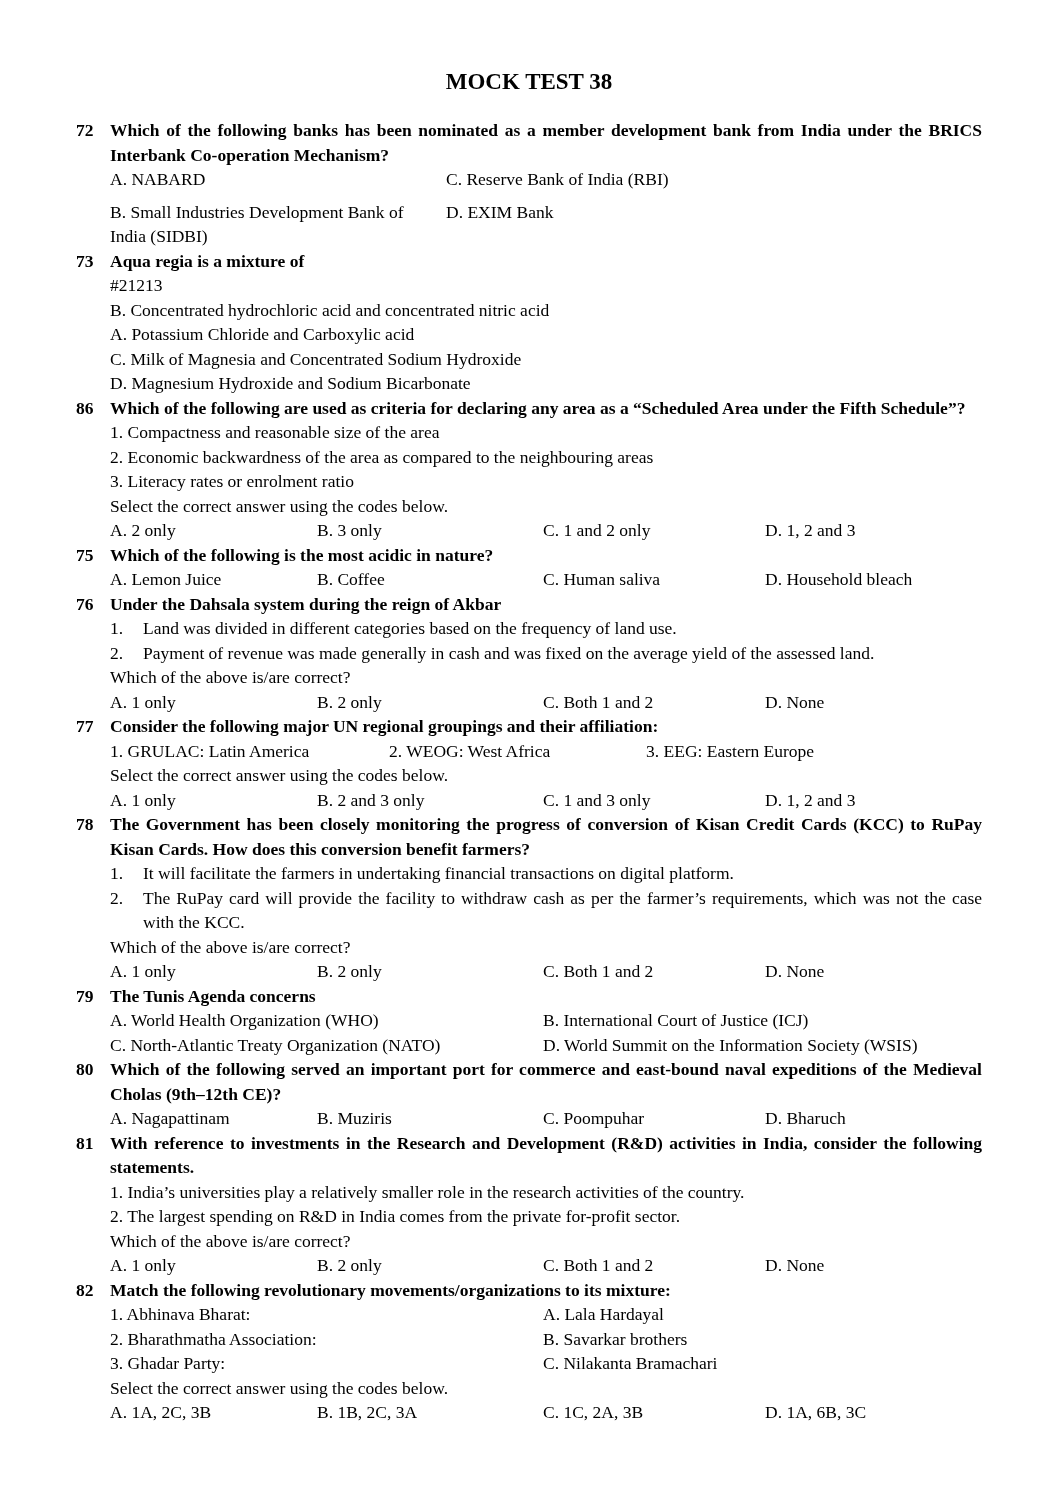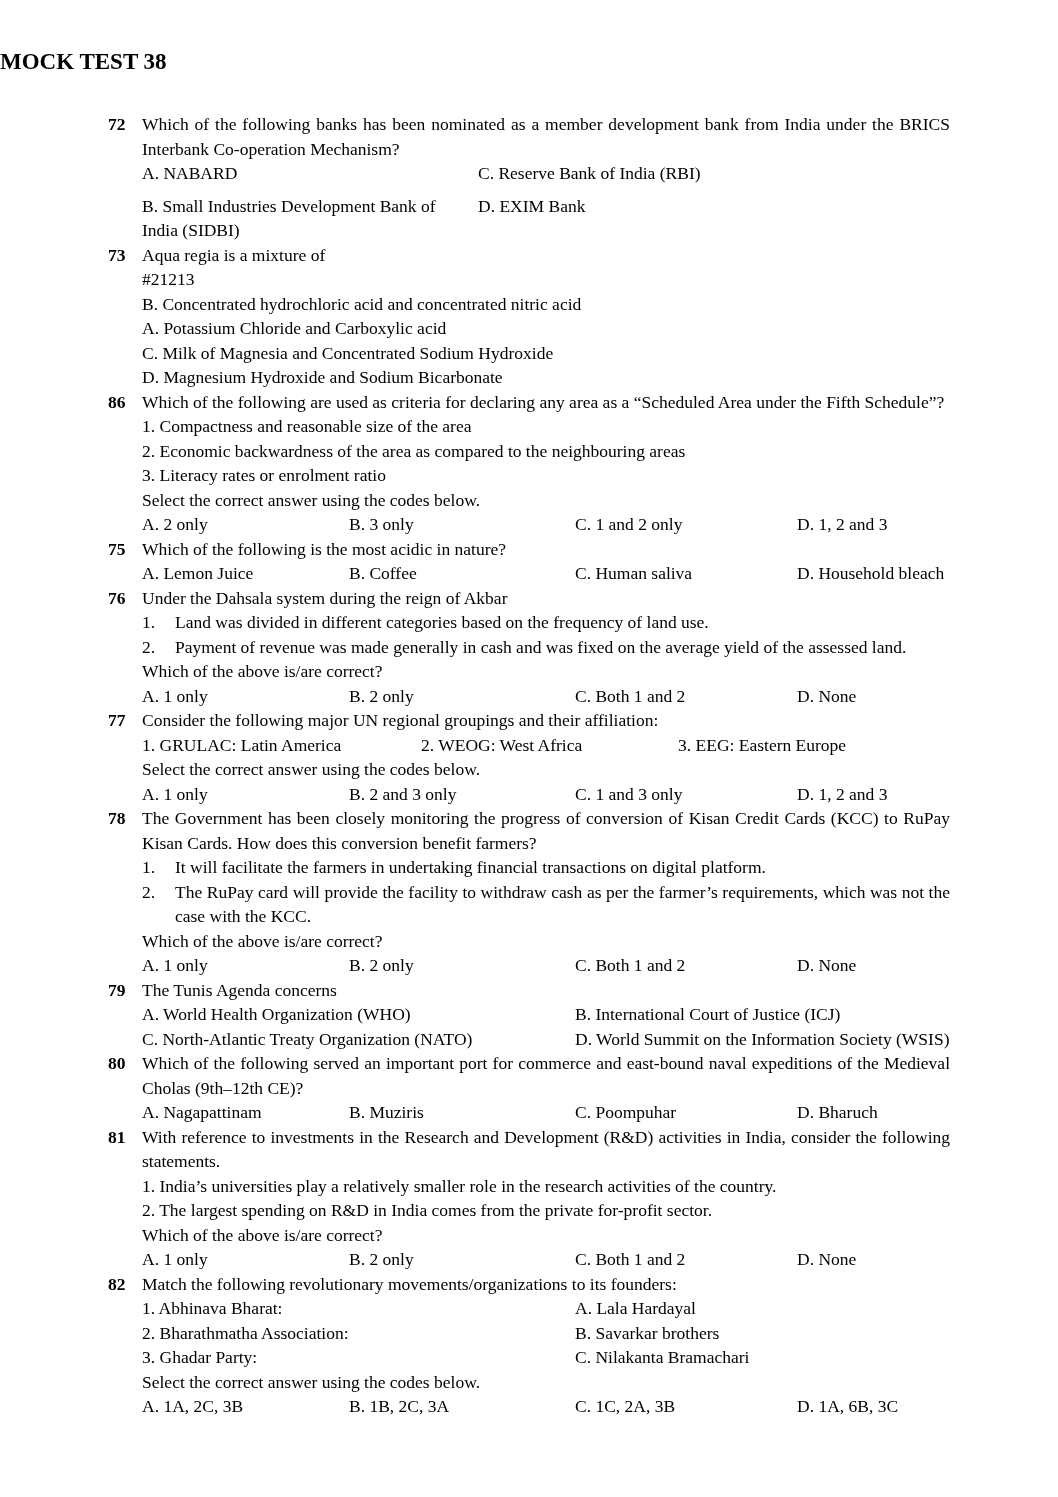--- a/index.html
+++ b/index.html
@@ -3,28 +3,28 @@
 <meta charset="utf-8">
 <style>
   * { margin:0; padding:0; box-sizing:border-box; }
   html, body { background:#ffffff; }
   body {
     width:1058px; height:1497px;
     font-family:"Liberation Serif", serif;
     font-size:17.5px; color:#000; overflow:hidden;
   }
   .title {
-    font-weight:bold; font-size:23px;
-    padding-top:50px; line-height:1;
+    text-align:center; font-weight:bold; font-size:23px;
+    padding-top:70px; line-height:1;
   }
-  .content { margin-top:39px; padding:0 108px; line-height:24.5px; }
+  .content { margin-top:25px; padding:0 76px; line-height:24.5px; }
   .question { display:grid; grid-template-columns:34px 1fr; }
   .qnum { font-weight:bold; }
   .qbody { min-width:0; }
-  .qtitle { font-weight:normal; text-align:justify; }
+  .qtitle { font-weight:bold; text-align:justify; }
   .line { display:block; }
   .opts { display:grid; }
   .opts4  { grid-template-columns:207px 226px 222px 1fr; }
   .opts2w { grid-template-columns:328px 1fr;gap:8px; }
   .opts2m { grid-template-columns:433px 1fr; }
   .stmts3 { display:grid; grid-template-columns:279px 257px 1fr; }
   .numbered { display:grid; grid-template-columns:33px 1fr; }
   .numbered .ntext { text-align:justify; }
 </style>
 </head>
@@ -191,21 +191,21 @@
           <span class="opt">B. 2 only</span>
           <span class="opt">C. Both 1 and 2</span>
           <span class="opt">D. None</span>
         </div>
       </div>
     </section>
 
     <section class="question">
       <div class="qnum">82</div>
       <div class="qbody">
-        <p class="qtitle">Match the following revolutionary movements/organizations to its founders:</p>
+        <p class="qtitle">Match the following revolutionary movements/organizations to its mixture:</p>
         <div class="opts opts2m">
           <span>1. Abhinava Bharat:</span>
           <span>A. Lala Hardayal</span>
         </div>
         <div class="opts opts2m">
           <span>2. Bharathmatha Association:</span>
           <span>B. Savarkar brothers</span>
         </div>
         <div class="opts opts2m">
           <span>3. Ghadar Party:</span>

